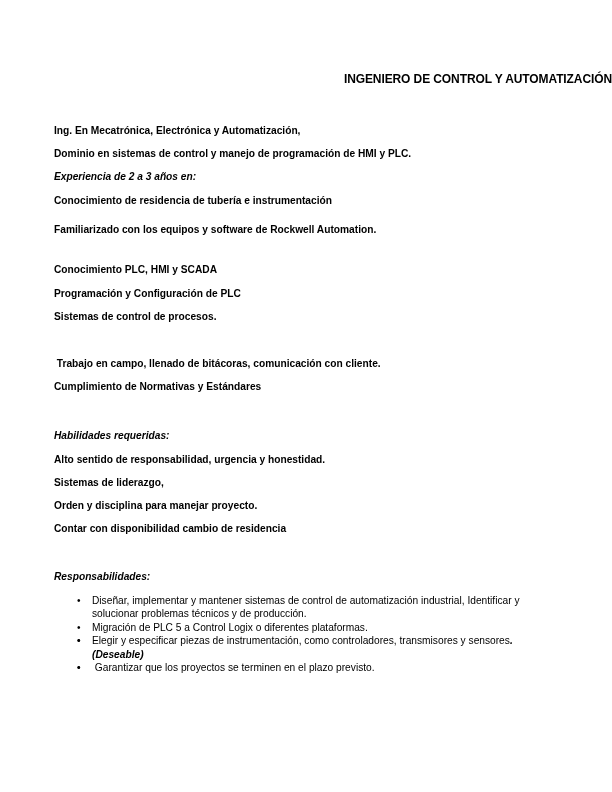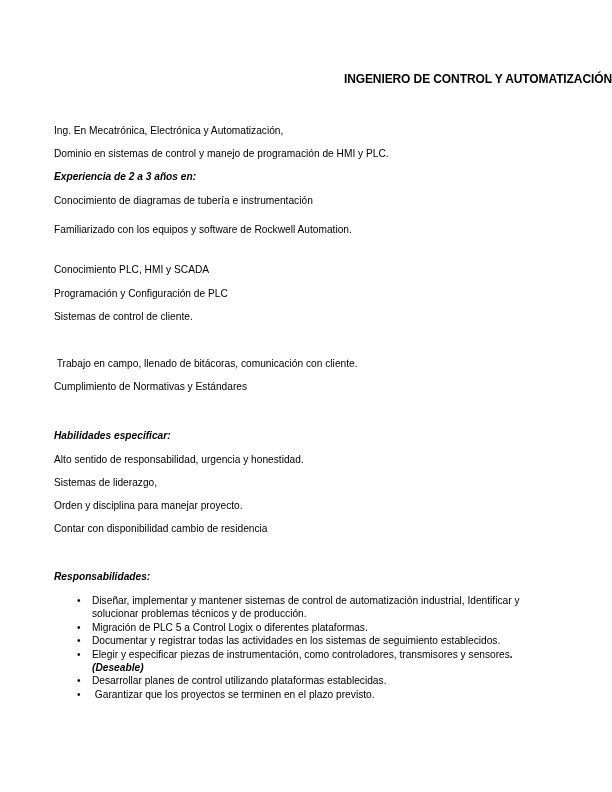--- a/index.html
+++ b/index.html
@@ -1,71 +1,69 @@
 <!DOCTYPE html>
 <html><head>
   <meta charset="utf-8">
   <style>
     html, body { margin: 0; padding: 0; background: #ffffff; }
     body { width: 612px; height: 792px; position: relative; overflow: hidden;
            font-family: "Liberation Sans", sans-serif; color: #000; }
     .page { position: absolute; left: 0; top: 0; width: 612px; height: 792px; }
     .title { position: absolute; left: 0; width: 612px; top: 72px; text-align: right;
              font-weight: bold; font-size: 12px; letter-spacing: -0.1px; }
-    .line { position: absolute; left: 54px; font-size: 10.2px; white-space: nowrap; }
+    .line { position: absolute; left: 54px; font-size: 10.2px; white-space: nowrap; font-weight: bold; }
     .bold { font-weight: bold; font-style: italic; }
     .bullets { position: absolute; left: 54px; top: 594px; width: 510px; margin: 0; padding: 0; list-style: none; }
     .bullets li { position: relative; padding-left: 38px; font-size: 10.2px; line-height: 13.4px; }
     .bullets li .dot { position: absolute; left: 23px; top: 0; }
   </style>
 </head>
 <body>
 
 <div class="page">
   <div class="title">INGENIERO DE CONTROL Y AUTOMATIZACIÓN</div>
 
   <div class="line" style="top:125px">Ing. En Mecatrónica, Electrónica y Automatización,</div>
   <div class="line" style="top:148px">Dominio en sistemas de control y manejo de programación de HMI y PLC.</div>
 
   <div class="line bold" style="top:171px">Experiencia de 2 a 3 años en:</div>
-  <div class="line" style="top:195px">Conocimiento de diagramas de tubería e instrumentación</div>
+  <div class="line" style="top:195px">Conocimiento de residencia de tubería e instrumentación</div>
   <div class="line" style="top:224px">Familiarizado con los equipos y software de Rockwell Automation.</div>
   <div class="line" style="top:264px">Conocimiento PLC, HMI y SCADA</div>
   <div class="line" style="top:288px">Programación y Configuración de PLC</div>
-  <div class="line" style="top:311px">Sistemas de control de cliente.</div>
+  <div class="line" style="top:311px">Sistemas de control de procesos.</div>
   <div class="line" style="top:358px; white-space:pre"> Trabajo en campo, llenado de bitácoras, comunicación con cliente.</div>
   <div class="line" style="top:381px">Cumplimiento de Normativas y Estándares</div>
 
-  <div class="line bold" style="top:430px">Habilidades especificar:</div>
+  <div class="line bold" style="top:430px">Habilidades requeridas:</div>
   <div class="line" style="top:454px">Alto sentido de responsabilidad, urgencia y honestidad.</div>
   <div class="line" style="top:477px">Sistemas de liderazgo,</div>
   <div class="line" style="top:500px">Orden y disciplina para manejar proyecto.</div>
   <div class="line" style="top:523px">Contar con disponibilidad cambio de residencia</div>
 
   <div class="line bold" style="top:571px">Responsabilidades:</div>
 
   <ul class="bullets">
     <li>
       <span class="dot">•</span>
       <span>Diseñar, implementar y mantener sistemas de control de automatización industrial, Identificar y solucionar problemas técnicos y de producción.</span>
     </li>
     <li>
       <span class="dot">•</span>
       <span>Migración de PLC 5 a Control Logix o diferentes plataformas.</span>
     </li>
     <li>
       <span class="dot">•</span>
-      <span>Documentar y registrar todas las actividades en los sistemas de seguimiento establecidos.</span>
     </li>
     <li>
       <span class="dot">•</span>
       <span>Elegir y especificar piezas de instrumentación, como controladores, transmisores y sensores</span><span class="bold">. (Deseable)</span>
     </li>
     <li>
       <span class="dot">•</span>
-      <span>Desarrollar planes de control utilizando plataformas establecidas.</span>
     </li>
     <li>
       <span class="dot">•</span>
       <span style="white-space:pre"> Garantizar que los proyectos se terminen en el plazo previsto.</span>
     </li>
   </ul>
 </div>
 
 </body></html>

